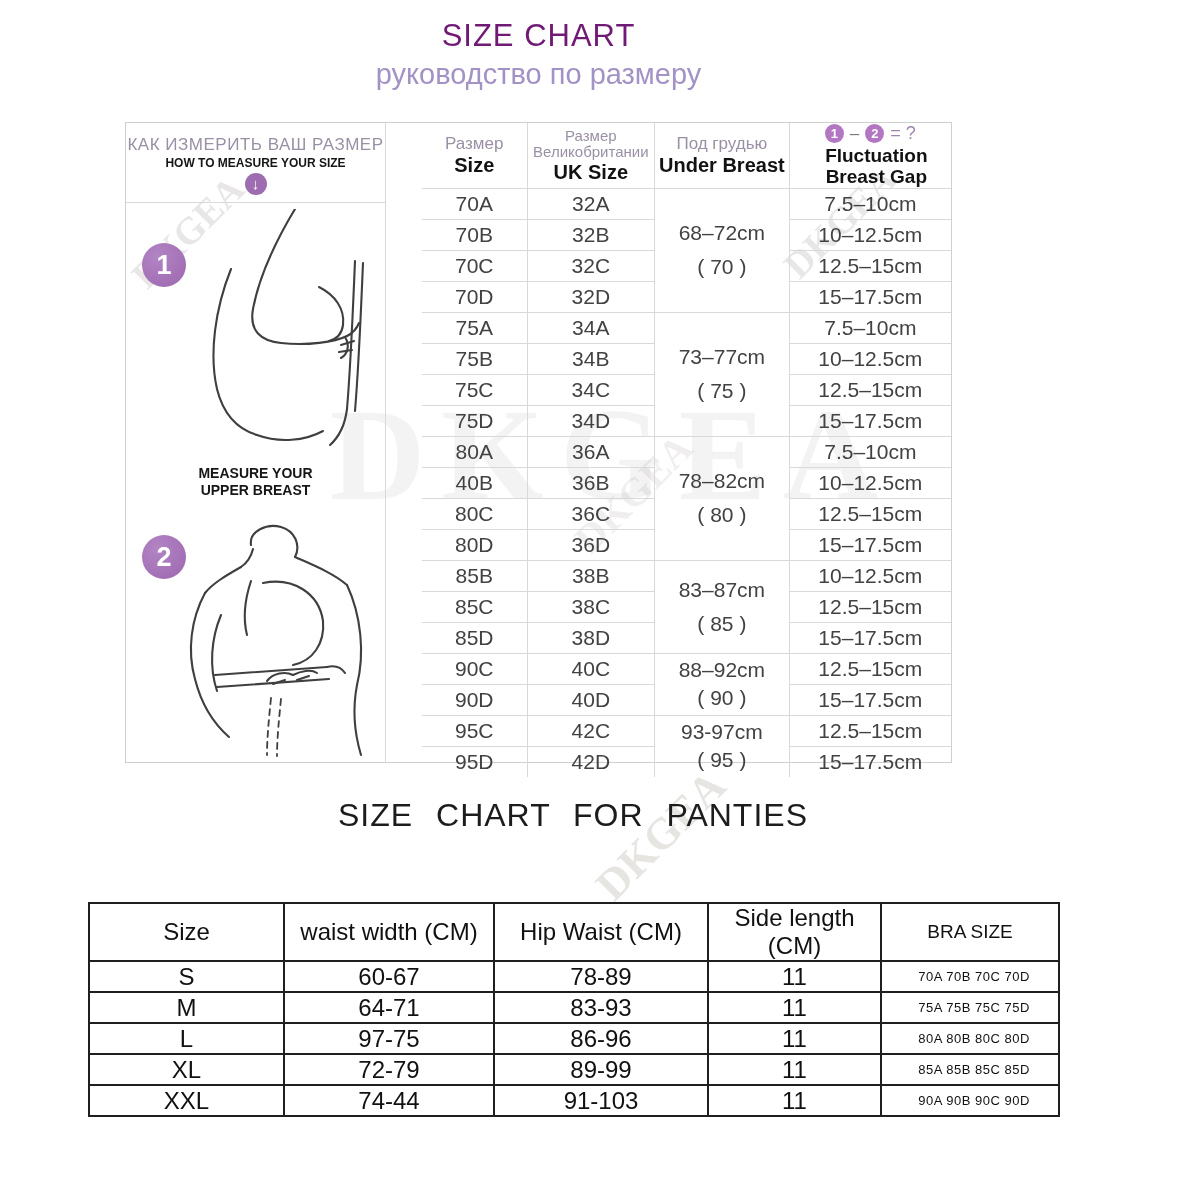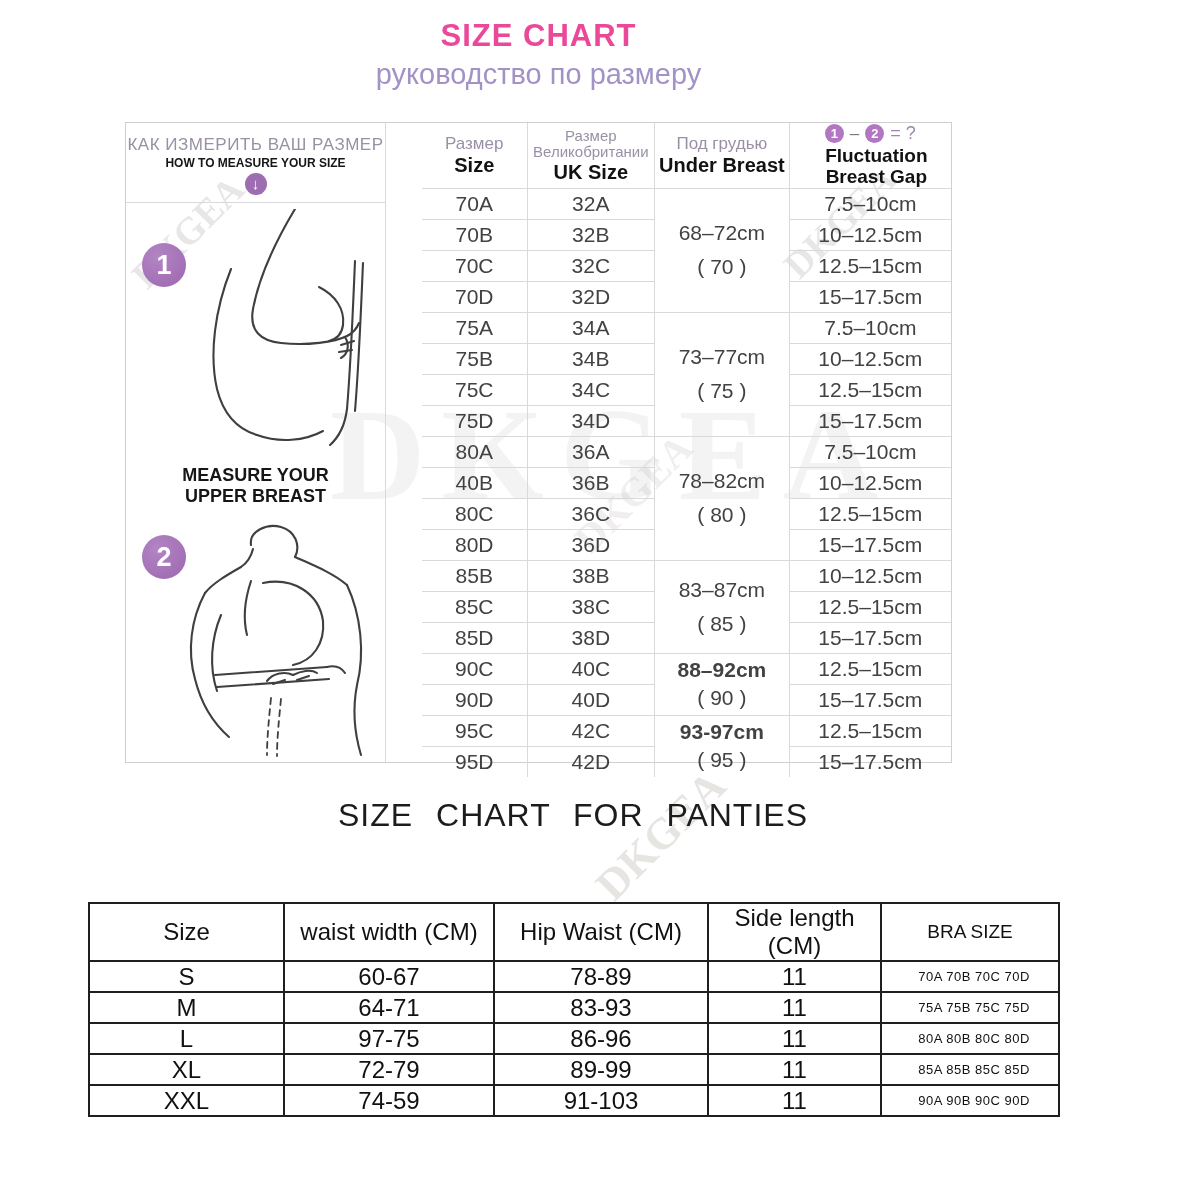--- a/index.html
+++ b/index.html
@@ -18,21 +18,21 @@
     pointer-events:none;white-space:nowrap;z-index:0;
   }
   .wm-a{left:118px;top:210px;font-size:38px;transform:rotate(-45deg);}
   .wm-b{left:770px;top:200px;font-size:38px;transform:rotate(-45deg);}
   .wm-c{left:330px;top:378px;font-size:132px;letter-spacing:16px;color:rgba(90,85,90,0.07);}
   .wm-d{left:580px;top:810px;font-size:44px;transform:rotate(-45deg);color:rgba(160,150,140,0.25);}
   .wm-e{left:560px;top:470px;font-size:40px;transform:rotate(-45deg);color:rgba(160,150,155,0.16);}
 
   
   .title-block{position:absolute;left:125px;top:18px;width:827px;text-align:center;z-index:2;}
-  .main-title{font-size:31px;font-weight:bold;color:#ec4899;letter-spacing:1px;}
+  .main-title{font-size:31px;font-weight:normal;color:#701a75;letter-spacing:1px;}
   .sub-title{font-size:29px;color:#a røde;}
   .sub-title{font-size:29px;color:#a292c6;margin-top:4px;}
 
   
   .main-chart{
     position:absolute;left:125px;top:122px;width:827px;height:641px;
     border:1px solid #cfcfcf;display:flex;z-index:1;box-sizing:border-box;gap:36px;
   }
   .measure-panel{width:260px;border-right:1px solid #d9d9d9;display:flex;flex-direction:column;box-sizing:border-box;}
   .mp-header{
@@ -52,21 +52,21 @@
     position:absolute;width:44px;height:44px;border-radius:50%;
     background:radial-gradient(circle at 35% 30%, #b285c4, #9d66ae);
     color:#fff;font-size:27px;font-weight:bold;
     display:flex;align-items:center;justify-content:center;z-index:3;
   }
   .badge-1{left:16px;top:40px;}
   .badge-2{left:16px;top:22px;}
   .fig-svg{position:absolute;right:8px;top:6px;}
   .fig2 .fig-svg{right:20px;top:10px;}
   .fig-caption{
-    height:48px;text-align:center;font-size:18px;font-weight:bold;color:#161616;line-height:1.18;
+    height:48px;text-align:center;font-size:14px;font-weight:bold;color:#161616;line-height:1.18;
   }
 
   
   .bra-table{flex:1;border-collapse:collapse;table-layout:fixed;height:100%;}
   .bra-table th,.bra-table td{
     border-right:1px solid #d9d9d9;border-bottom:1px solid #d9d9d9;
     padding:0;text-align:center;vertical-align:middle;font-weight:normal;
   }
   .bra-table tr > *:last-child{border-right:none;}
   .bra-table tbody tr:last-child td{border-bottom:none;}
@@ -78,21 +78,21 @@
   .th-en.slim{font-size:19px;margin-left:12px;}
   .formula{display:flex;align-items:center;justify-content:center;gap:6px;margin-bottom:2px;}
   .mini-badge{
     width:19px;height:19px;border-radius:50%;background:#b276c2;color:#fff;
     font-size:13px;font-weight:bold;display:flex;align-items:center;justify-content:center;
   }
   .minus{color:#777;font-size:17px;}
   .eq{color:#9d85ae;font-size:18px;}
   .under-cell{font-size:22px;color:#3d3d3d;}
   .under-cell .rng{margin-bottom:10px;}
-  .under-cell.tight .rng{margin-bottom:4px;font-weight:bold;}
+  .under-cell.tight .rng{margin-bottom:4px;}
 
   
   .panties-title{
     position:absolute;left:88px;top:797px;width:970px;text-align:center;
     font-size:32px;color:#1c1c1c;letter-spacing:1px;word-spacing:13px;z-index:2;
   }
   .panties-table{
     position:absolute;left:88px;top:902px;width:970px;z-index:2;
     border-collapse:collapse;table-layout:fixed;background:#fff;
   }
@@ -380,21 +380,21 @@
         </tr>
         <tr>
           <td>XL</td>
           <td>72-79</td>
           <td>89-99</td>
           <td>11</td>
           <td class="bra-col">85A 85B 85C 85D</td>
         </tr>
         <tr>
           <td>XXL</td>
-          <td>74-59</td>
+          <td>74-44</td>
           <td>91-103</td>
           <td>11</td>
           <td class="bra-col">90A 90B 90C 90D</td>
         </tr>
       </tbody>
   </table>
 
 </div>
 
 </body></html>

